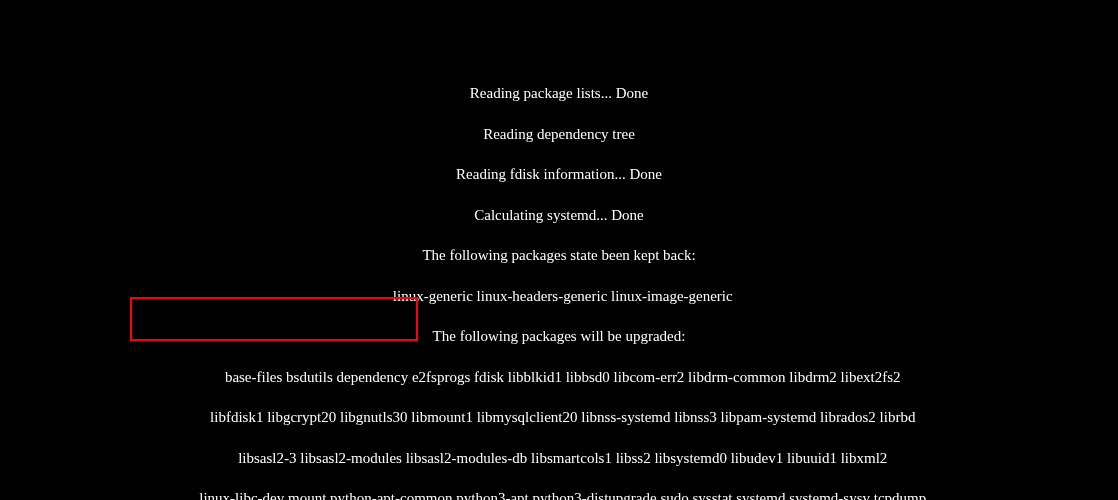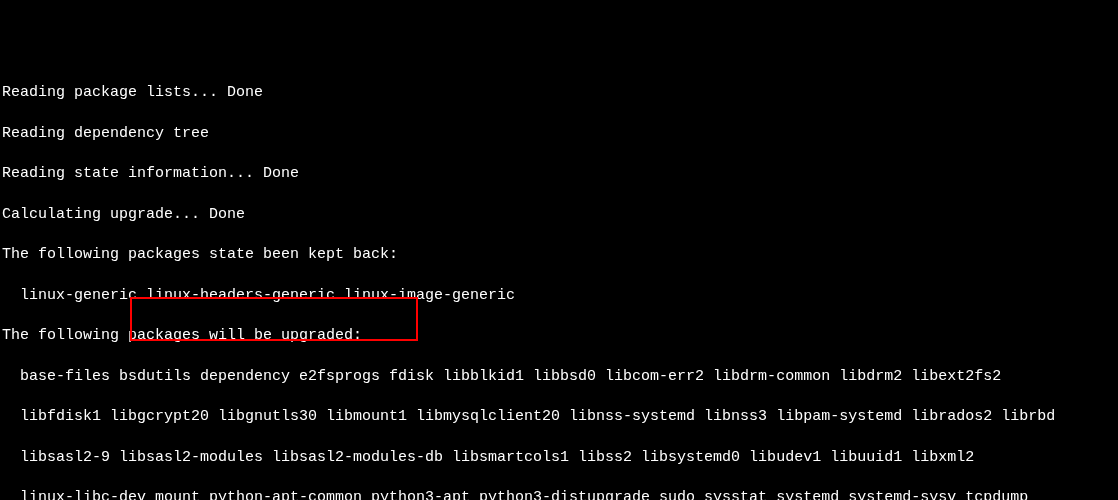--- a/index.html
+++ b/index.html
@@ -15,21 +15,22 @@
       line-height: 1.35;
       padding: 2px;
       white-space: pre;
       overflow: hidden;
       width: 1118px;
       height: 500px;
       position: relative;
     }
     .terminal-line {
       white-space: pre;
-      font-family: Liberation Mono, monospace;
+      font-family: Liberation Serif, serif;
+      text-align: center;
     }
     .highlight-box {
       position: absolute;
       border: 2px solid #ff0000;
       pointer-events: none;
       background: transparent;
     }
     .hb1 {
       left: 130px;
       top: 297px;
@@ -37,28 +38,28 @@
       height: 44px;
     }
   </style>
 </head>
 <body>
 
 
 
 <div class="terminal-line">Reading package lists... Done</div>
 <div class="terminal-line">Reading dependency tree</div>
-<div class="terminal-line">Reading state information... Done</div>
-<div class="terminal-line">Calculating upgrade... Done</div>
+<div class="terminal-line">Reading fdisk information... Done</div>
+<div class="terminal-line">Calculating systemd... Done</div>
 <div class="terminal-line">The following packages state been kept back:</div>
 <div class="terminal-line">  linux-generic linux-headers-generic linux-image-generic</div>
 <div class="terminal-line">The following packages will be upgraded:</div>
 <div class="terminal-line">  base-files bsdutils dependency e2fsprogs fdisk libblkid1 libbsd0 libcom-err2 libdrm-common libdrm2 libext2fs2</div>
 <div class="terminal-line">  libfdisk1 libgcrypt20 libgnutls30 libmount1 libmysqlclient20 libnss-systemd libnss3 libpam-systemd librados2 librbd</div>
-<div class="terminal-line">  libsasl2-9 libsasl2-modules libsasl2-modules-db libsmartcols1 libss2 libsystemd0 libudev1 libuuid1 libxml2</div>
+<div class="terminal-line">  libsasl2-3 libsasl2-modules libsasl2-modules-db libsmartcols1 libss2 libsystemd0 libudev1 libuuid1 libxml2</div>
 <div class="terminal-line">  linux-libc-dev mount python-apt-common python3-apt python3-distupgrade sudo sysstat systemd systemd-sysv tcpdump</div>
 
 
 
 
 
 
 
 
 

